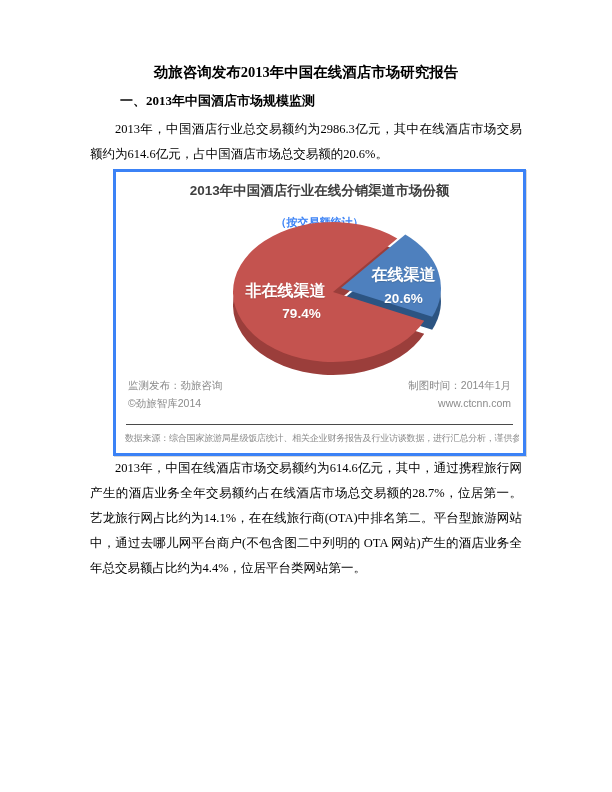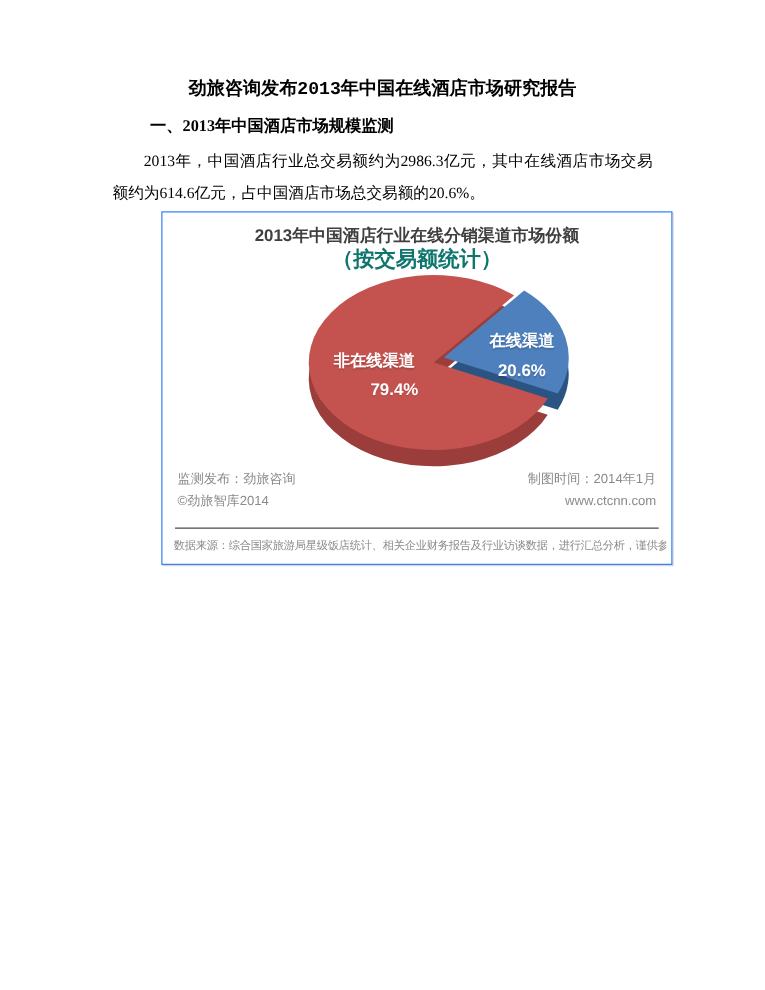--- a/index.html
+++ b/index.html
@@ -4,52 +4,52 @@
 <style>
   html,body { margin:0; padding:0; background:#ffffff; }
   .page {
     position:relative; width:612px; height:792px; margin:0 auto;
     background:#ffffff; box-sizing:border-box;
     padding:62px 90px 0 90px;
     font-family:"Liberation Serif", serif; color:#000000;
   }
   .doc-title {
     font-size:14.5px; font-weight:bold; text-align:center;
-    line-height:20px; margin:0 0 6px 0;font-family:Liberation Mono, monospace;
+    line-height:20px; margin:0 0 6px 0;
   }
   .para {
     font-size:12.5px; line-height:25px; text-align:justify;
     text-indent:2em; margin:0;
   }
   .h-sec, .h-sub {
     font-size:13px; font-weight:bold; line-height:25px;
     margin:4px; text-indent:2em;
   }
   .doc-link { color:#0000EE; text-decoration:underline; cursor:pointer; }
 
   .chart-box {
     position:relative; width:407px; height:281px;
-    border:1px solid #3b82f6; background:#ffffff;
-    margin:2px 0 0 39px;
+    border:3px solid #3b82f6; background:#ffffff;
+    margin:2px 0 0 23px;
     font-family:"Liberation Sans", sans-serif;
     box-shadow:1px 1px 0 #d8d8d8;
     text-decoration:underline;
   }
   .chart-title {
     position:absolute; top:10px; left:0; width:100%; text-align:center;
     font-size:13.5px; font-weight:bold; color:#3f3f3f; line-height:17px;
   }
   .chart-subtitle {
-    position:absolute; top:30px; left:0; width:100%; text-align:center;
-    font-size:17px; font-weight:bold; color:#0f766e; line-height:16px;
+    position:absolute; top:42px; left:0; width:100%; text-align:center;
+    font-size:11px; font-weight:bold; color:#3b82f6; line-height:16px;
   }
   .pie-svg { position:absolute; left:0; top:0; }
   .pie-label {
     position:absolute; color:#ffffff; font-weight:bold;
-    font-size:13px; line-height:16px; text-align:center;
+    font-size:16px; line-height:16px; text-align:center;
     text-shadow:0 1px 1px rgba(0,0,0,0.15);
   }
   .pie-pct { font-size:13.5px; }
   .cfoot {
     position:absolute; font-size:10.5px; color:#8a8a8a; line-height:14px;
   }
   .cfoot.right { text-align:right; }
   .chart-divider {
     position:absolute; left:10px; right:10px; top:252px;
     border-top:1px solid #4a4a4a; height:0;
@@ -100,14 +100,15 @@
     <div class="cfoot" style="left:12px; top:224px;">©劲旅智库2014</div>
     <div class="cfoot right" style="right:12px; top:206px;">制图时间：2014年1月</div>
     <div class="cfoot right" style="right:12px; top:224px;">www.ctcnn.com</div>
 
     <div class="chart-divider"></div>
     <div class="chart-source">数据来源：综合国家旅游局星级饭店统计、相关企业财务报告及行业访谈数据，进行汇总分析，谨供参考。</div>
   </div>
 
 
 
+  <p class="para">2013年，中国在线酒店市场交易额约为614.6亿元，其中，通过携程旅行网产生的酒店业务全年交易额约占在线酒店市场总交易额的28.7%，位居第一。艺龙旅行网占比约为14.1%，在在线旅行商(OTA)中排名第二。平台型旅游网站中，通过去哪儿网平台商户(不包含图二中列明的 OTA 网站)产生的酒店业务全年总交易额占比约为4.4%，位居平台类网站第一。</p>
 
 </div>
 
 </body></html>

